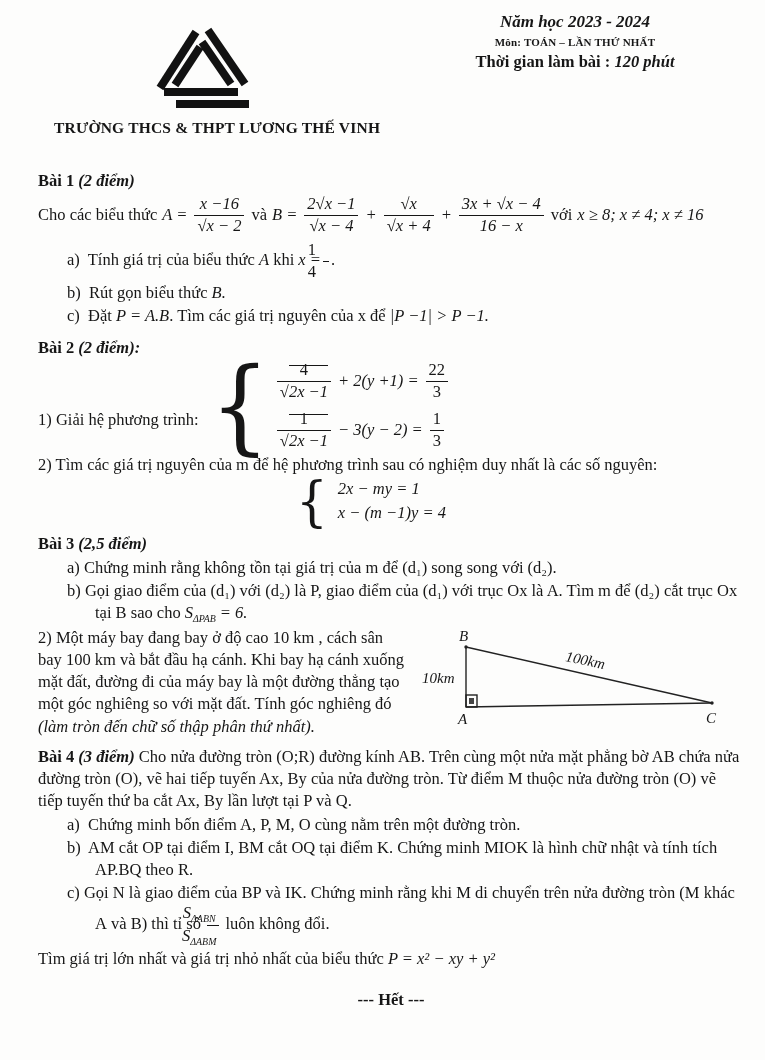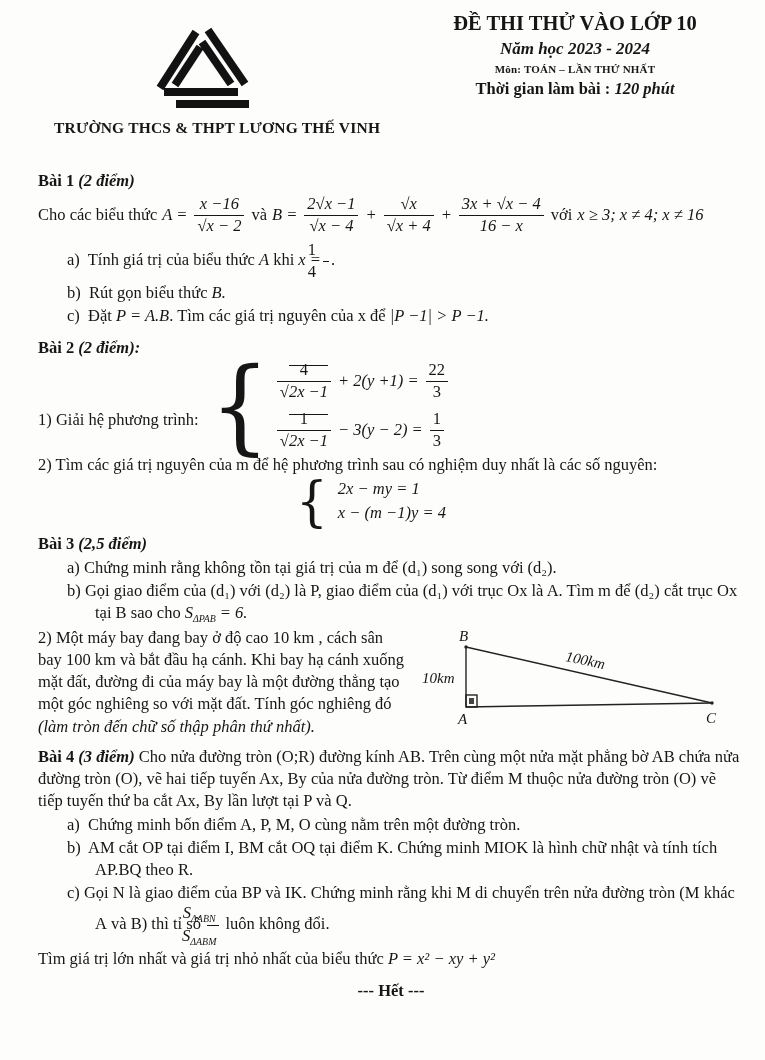--- a/index.html
+++ b/index.html
@@ -41,21 +41,21 @@
   .brace-lg { font-size:94px; }
   .brace-sm { font-size:50px; }
   .eqcol { display:flex; flex-direction:column; row-gap:9px; margin-left:5px; }
   .eqrow { display:flex; align-items:center; column-gap:5px; }
   .csys { display:flex; align-items:center; justify-content:center; margin:2px 0 4px; padding-right:40px; }
   .eqcol2 { display:flex; flex-direction:column; row-gap:2px; margin-left:10px; }
   
   .b3p2 { margin-top:2px; }
   .b3p2 p { margin:0; }
   .fig { float:right; width:330px; height:102px; position:relative; margin:0 0 2px 8px; }
-  .end-line { text-align:center; font-weight:bold; margin-top:9px; }
+  .end-line { text-align:center; font-weight:bold; margin-top:18px; }
 </style>
 </head>
 <body>
 
 <div class="page">
 
   <div class="logo-wrap">
     <svg width="120" height="94" viewBox="0 0 120 94">
       <g stroke="#121212" stroke-width="8" fill="none">
         <line x1="12" y1="64" x2="48" y2="8"></line>
@@ -63,21 +63,20 @@
         <line x1="60" y1="6" x2="97" y2="60"></line>
         <line x1="54" y1="18" x2="83" y2="60"></line>
         <line x1="16" y1="68" x2="90" y2="68"></line>
         <line x1="28" y1="80" x2="101" y2="80"></line>
       </g>
     </svg>
   </div>
   <div class="school-name">TRƯỜNG THCS &amp; THPT LƯƠNG THẾ VINH</div>
 
   <div class="exam-header">
-    <div class="exam-title">ĐỀ THI THỬ VÀO LỚP 10</div>
     <div class="exam-year">Năm học 2023 - 2024</div>
     <div class="exam-subject">Môn: TOÁN – LẦN THỨ NHẤT</div>
     <div class="exam-duration"><span>Thời gian làm bài : </span><span class="val">120 phút</span></div>
   </div>
 
   <div class="content">
 
     <p class="bhead"><span class="bh">Bài 1</span> <span class="bp">(2 điểm)</span></p>
 
     <div class="mrow">
@@ -97,21 +96,21 @@
       <span class="frac">
           <span class="num mi">√x</span>
           <span class="den mi">√x + 4</span>
         </span>
       <span class="mi">+</span>
       <span class="frac">
           <span class="num mi">3x + √x − 4</span>
           <span class="den mi">16 − x</span>
         </span>
       <span>với</span>
-      <span class="mi">x ≥ 3; x ≠ 4; x ≠ 16</span>
+      <span class="mi">x ≥ 8; x ≠ 4; x ≠ 16</span>
     </div>
 
     <div class="item"><span>a)</span>&nbsp; <span>Tính giá trị của biểu thức</span> <span class="mi">A</span> <span>khi</span> <span class="mi">x =</span><span class="frac"><span class="num">1</span><span class="den">4</span></span><span>.</span></div>
 
     <div class="item"><span>b)</span>&nbsp; <span>Rút gọn biểu thức</span> <span class="mi">B.</span></div>
 
     <div class="item"><span>c)</span>&nbsp; <span>Đặt</span> <span class="mi">P = A.B</span><span>. Tìm các giá trị nguyên của x để</span> <span class="mi">|P −1| &gt; P −1.</span></div>
 
     <p class="bhead mt10"><span class="bh">Bài 2</span> <span class="bp">(2 điểm):</span></p>
 

